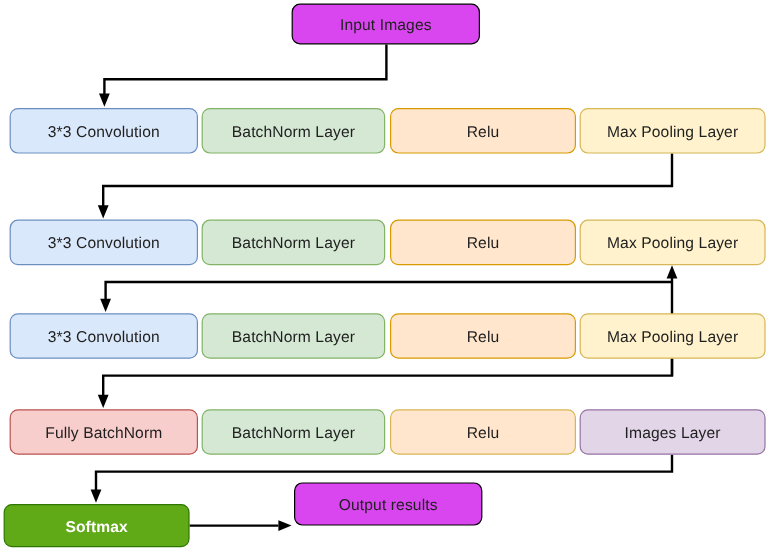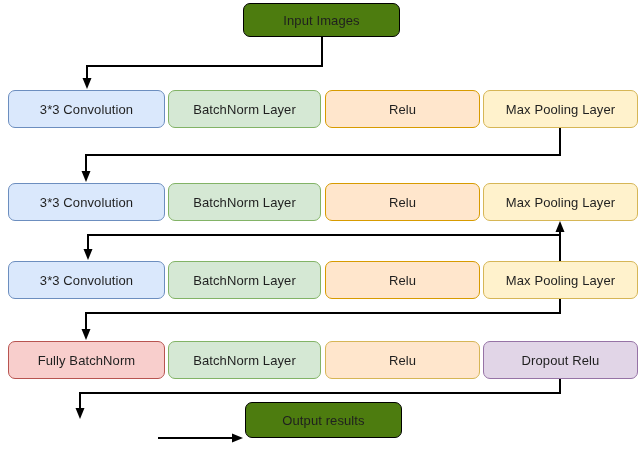--- a/index.html
+++ b/index.html
@@ -6,21 +6,21 @@
   #canvas{
     position:relative;width:640px;height:459px;background:#ffffff;overflow:hidden;
     font-family:"Liberation Sans", sans-serif;
   }
   .node{
     position:absolute;box-sizing:border-box;border:1.5px solid #000;border-radius:7px;
     display:flex;align-items:center;justify-content:center;
     font-size:13px;color:#1f1f1f;background:#fff;z-index:2;text-align:center;
     letter-spacing:.1px;
   }
-  .node.plain{background:#4d7c0f;border-color:#000000;}
+  .node.plain{background:#d946ef;border-color:#000000;}
   .node.solid-label{color:#ffffff;font-weight:bold;}
   #edges{position:absolute;left:0;top:0;z-index:1;}
   .edge{fill:none;stroke:#000000;stroke-width:2;}
   .arrowhead{fill:#000000;stroke:none;}
 </style>
 </head>
 <body>
 
 <div id="canvas">
 
@@ -60,18 +60,19 @@
   <div class="node" style="left: 483px; top: 183px; width: 155px; height: 38px; background: rgb(255, 242, 204); border-color: rgb(214, 182, 86);">Max Pooling Layer</div>
 
   <div class="node" style="left: 8px; top: 261px; width: 157px; height: 38px; background: rgb(218, 232, 252); border-color: rgb(108, 142, 191);">3*3 Convolution</div>
   <div class="node" style="left: 168px; top: 261px; width: 153px; height: 38px; background: rgb(213, 232, 212); border-color: rgb(130, 179, 102);">BatchNorm Layer</div>
   <div class="node" style="left: 325px; top: 261px; width: 155px; height: 38px; background: rgb(255, 230, 204); border-color: rgb(215, 155, 0);">Relu</div>
   <div class="node" style="left: 483px; top: 261px; width: 155px; height: 38px; background: rgb(255, 242, 204); border-color: rgb(214, 182, 86);">Max Pooling Layer</div>
 
   <div class="node" style="left: 8px; top: 341px; width: 157px; height: 38px; background: rgb(248, 206, 204); border-color: rgb(184, 84, 80);">Fully BatchNorm</div>
   <div class="node" style="left: 168px; top: 341px; width: 153px; height: 38px; background: rgb(213, 232, 212); border-color: rgb(130, 179, 102);">BatchNorm Layer</div>
   <div class="node" style="left: 325px; top: 341px; width: 155px; height: 38px; background: rgb(255, 230, 204); border-color: rgb(214, 182, 86);">Relu</div>
-  <div class="node" style="left: 483px; top: 341px; width: 155px; height: 38px; background: rgb(225, 213, 231); border-color: rgb(150, 115, 166);">Dropout Relu</div>
+  <div class="node" style="left: 483px; top: 341px; width: 155px; height: 38px; background: rgb(225, 213, 231); border-color: rgb(150, 115, 166);">Images Layer</div>
 
+  <div class="node solid-label" style="left: 3px; top: 420px; width: 155px; height: 36px; background: rgb(96, 169, 23); border-color: rgb(45, 118, 0);">Softmax</div>
 
   <div class="node plain" style="left:245px;top:402px;width:157px;height:36px;">Output results</div>
 
 </div>
 
 </body></html>

